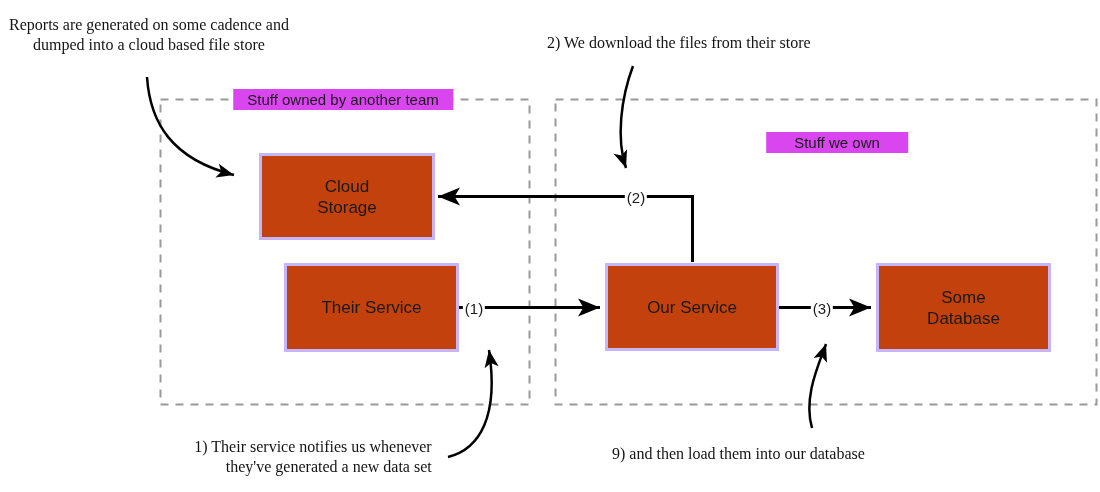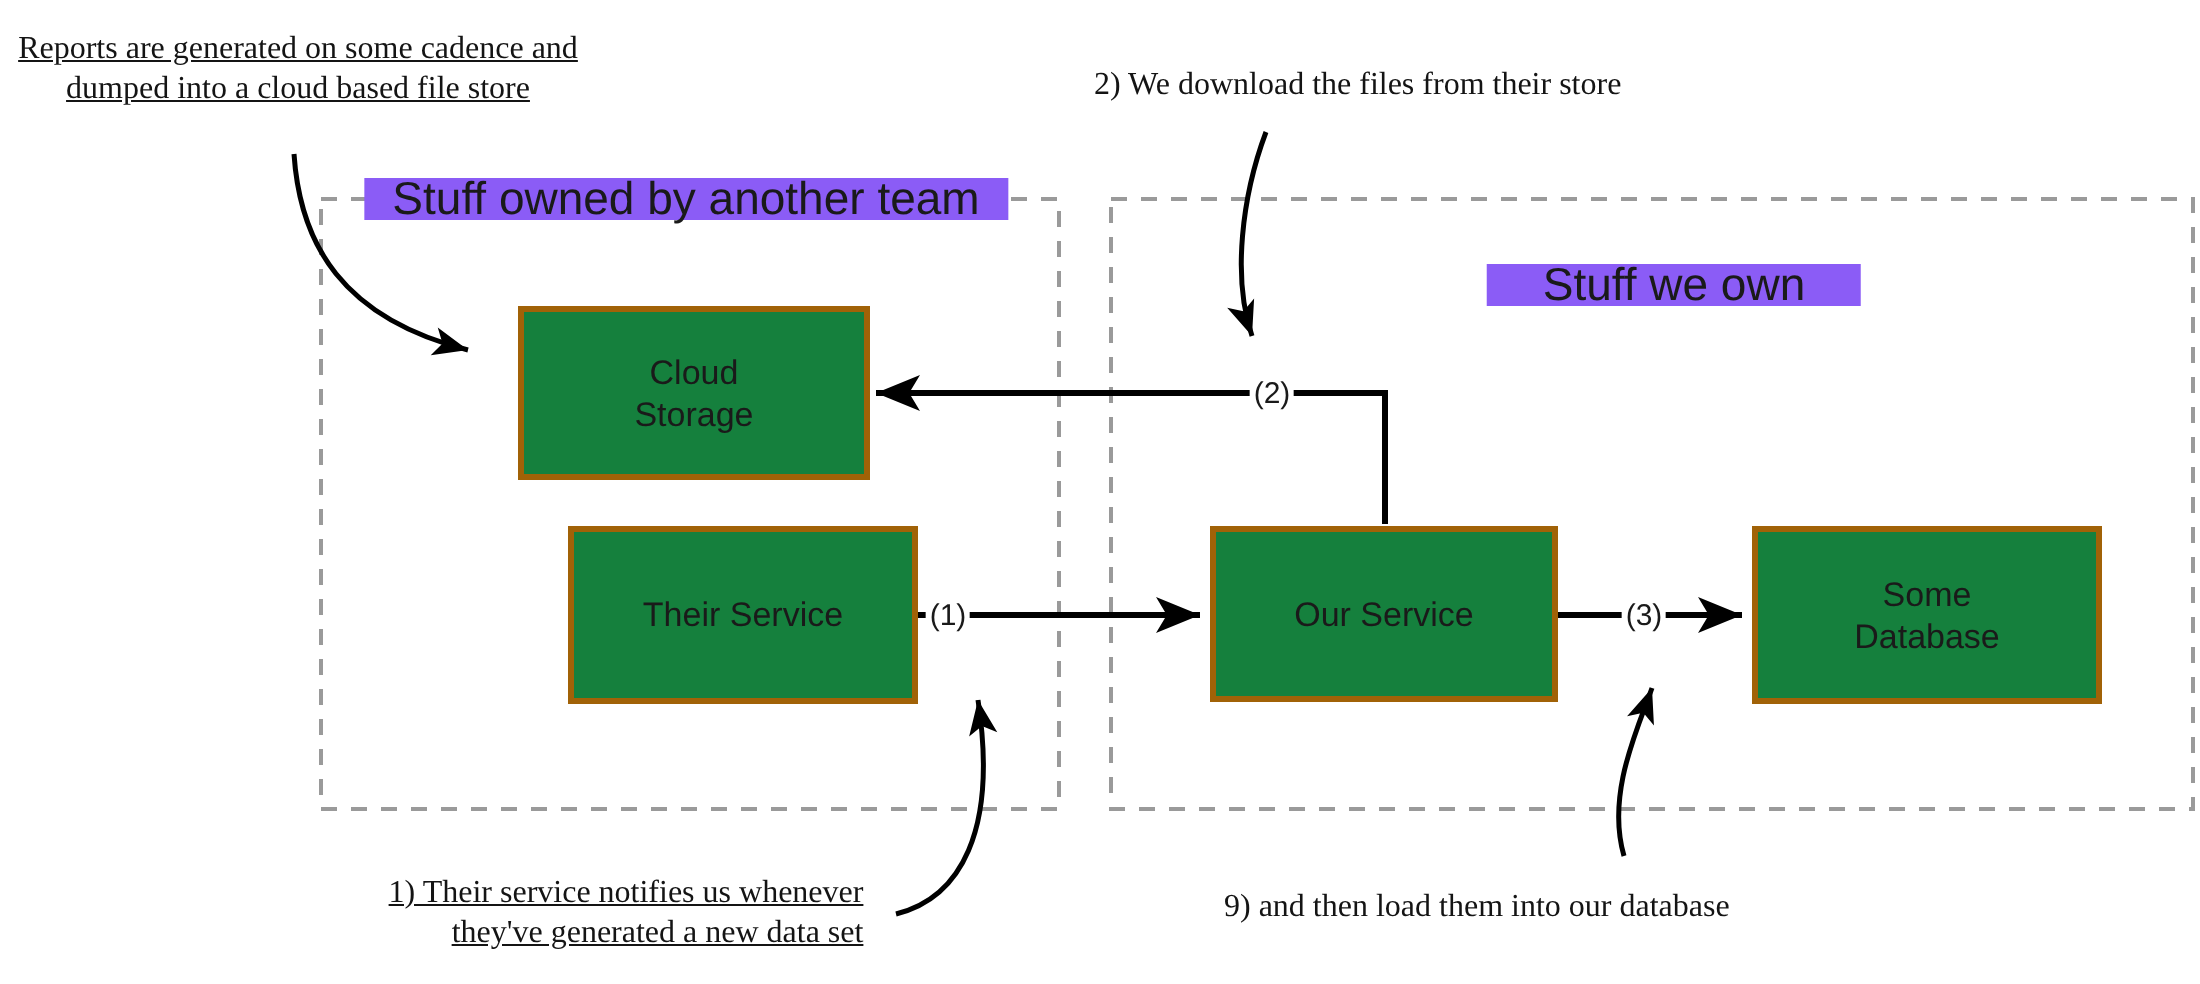--- a/index.html
+++ b/index.html
@@ -16,36 +16,36 @@
     font-family: "Liberation Sans", sans-serif;
   }
   .lines-layer {
     position: absolute;
     left: 0;
     top: 0;
   }
   .node {
     position: absolute;
     box-sizing: border-box;
-    border: 3px solid #a16207;
-    background: #15803d;
+    border: 3px solid #c4b5fd;
+    background: #c2410c;
     display: flex;
     align-items: center;
     justify-content: center;
     text-align: center;
     font-size: 17px;
     line-height: 21px;
     color: #1a1a1a;
     white-space: pre-line;
   }
   .zone-label {
     position: absolute;
     transform: translateX(-50%);
-    background: #8b5cf6;
-    font-size: 23px;
+    background: #d946ef;
+    font-size: 15px;
     line-height: 21px;
     color: #1a1a1a;
     white-space: nowrap;
   }
   .zone-label.a { padding: 0 14px; }
   .zone-label.b { padding: 0 28px; }
   .conn-label {
     position: absolute;
     transform: translate(-50%, -50%);
     background: #ffffff;
@@ -59,21 +59,20 @@
     position: absolute;
     font-family: "Liberation Serif", serif;
     font-size: 16px;
     line-height: 20px;
     color: #141414;
     white-space: pre-line;
   }
   .note.center {
     transform: translateX(-50%);
     text-align: center;
-    text-decoration: underline;
   }
 </style>
 </head>
 <body>
 
 <div class="canvas">
 
   <svg class="lines-layer" width="1100" height="492" viewBox="0 0 1100 492">
     <defs>
       <marker id="head" markerUnits="userSpaceOnUse" viewBox="0 0 12 10" refX="11.5" refY="5" markerWidth="24" markerHeight="20" orient="auto">

